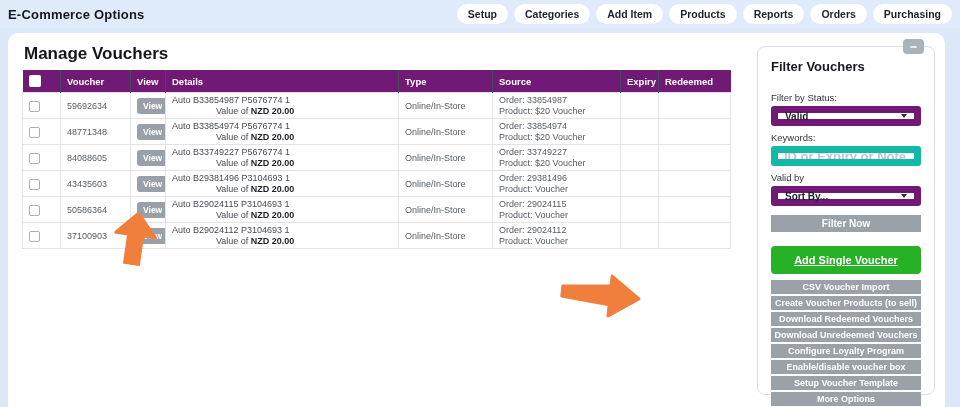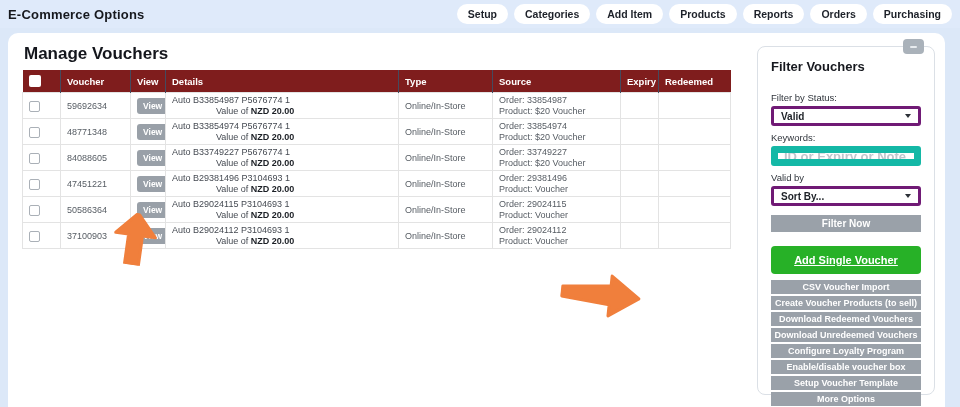--- a/index.html
+++ b/index.html
@@ -27,21 +27,21 @@
     position:absolute; left:8px; top:33px; width:937px; height:374px;
     background:#fff; border-radius:10px 10px 0 0;
   }
   .page-title { position:absolute; left:16px; top:11px; font-size:17px; font-weight:bold; color:#14161c; }
   
   table.vouchers {
     position:absolute; left:14px; top:37px; width:708px;
     border-collapse:collapse; table-layout:fixed;
   }
   table.vouchers th {
-    background:#7f1d1d; color:#fff; font-size:9.5px; font-weight:bold; text-align:left;
+    background:#701a75; color:#fff; font-size:9.5px; font-weight:bold; text-align:left;
     padding:5px 6px; height:22px; border-right:1px solid #454a5e;
   }
   table.vouchers th:last-child { border-right:none; }
   table.vouchers td {
     border:1px solid #e3e3e3; height:22px; padding:2px 6px;
     font-size:9px; line-height:10.5px; color:#565c63; vertical-align:middle;
     overflow:hidden; white-space:nowrap;
   }
   .cb {
     display:inline-block; width:11px; height:11px; background:#fff;
@@ -65,21 +65,21 @@
   .collapse-btn {
     position:absolute; top:-8px; right:10px; width:21px; height:15px;
     background:#aab2ba; border:none; border-radius:4px; cursor:pointer;
   }
   .collapse-btn span {
     display:block; width:7px; height:2px; background:#e8ecef; margin:0 auto; border-radius:1px;
   }
   .filter-title { font-size:13px; font-weight:bold; color:#16181e; margin-bottom:18px; }
   .f-label { display:block; font-size:9.5px; color:#30353c; margin:6px 0 3px; }
   .select-box {
-    height:20px; border:3px solid #701a75; border-radius:3px; background:#fff;
+    height:20px; border:7px solid #701a75; border-radius:3px; background:#fff;
     display:flex; align-items:center; justify-content:space-between; padding:0 7px; cursor:pointer;
   }
   .select-box .sel-val { font-size:10px; font-weight:bold; color:#1d2127; }
   .chevron {
     width:0; height:0; border-left:3.5px solid transparent; border-right:3.5px solid transparent;
     border-top:4.5px solid #2c3138;
   }
   .kw-input {
     width:100%; height:20px; border:7px solid #14b8a6; border-radius:3px;
     font-family:inherit; font-size:13px; padding:0 6px; color:#30353c;font-weight:bold;
@@ -190,21 +190,21 @@
             <td>Online/In-Store</td>
             <td>
               <div>Order: 33749227</div>
               <div>Product: $20 Voucher</div>
             </td>
             <td></td>
             <td></td>
           </tr>
           <tr>
             <td><span class="cb"></span></td>
-            <td class="td-voucher">47451221</td>
+            <td class="td-voucher">43435603</td>
             <td><button class="view-btn">View</button></td>
             <td class="td-details">
               <div class="l1">Auto B29381496 P3104693 1</div>
               <div class="l2">Value of <b>NZD 20.00</b></div>
             </td>
             <td>Online/In-Store</td>
             <td>
               <div>Order: 29381496</div>
               <div>Product: Voucher</div>
             </td>

